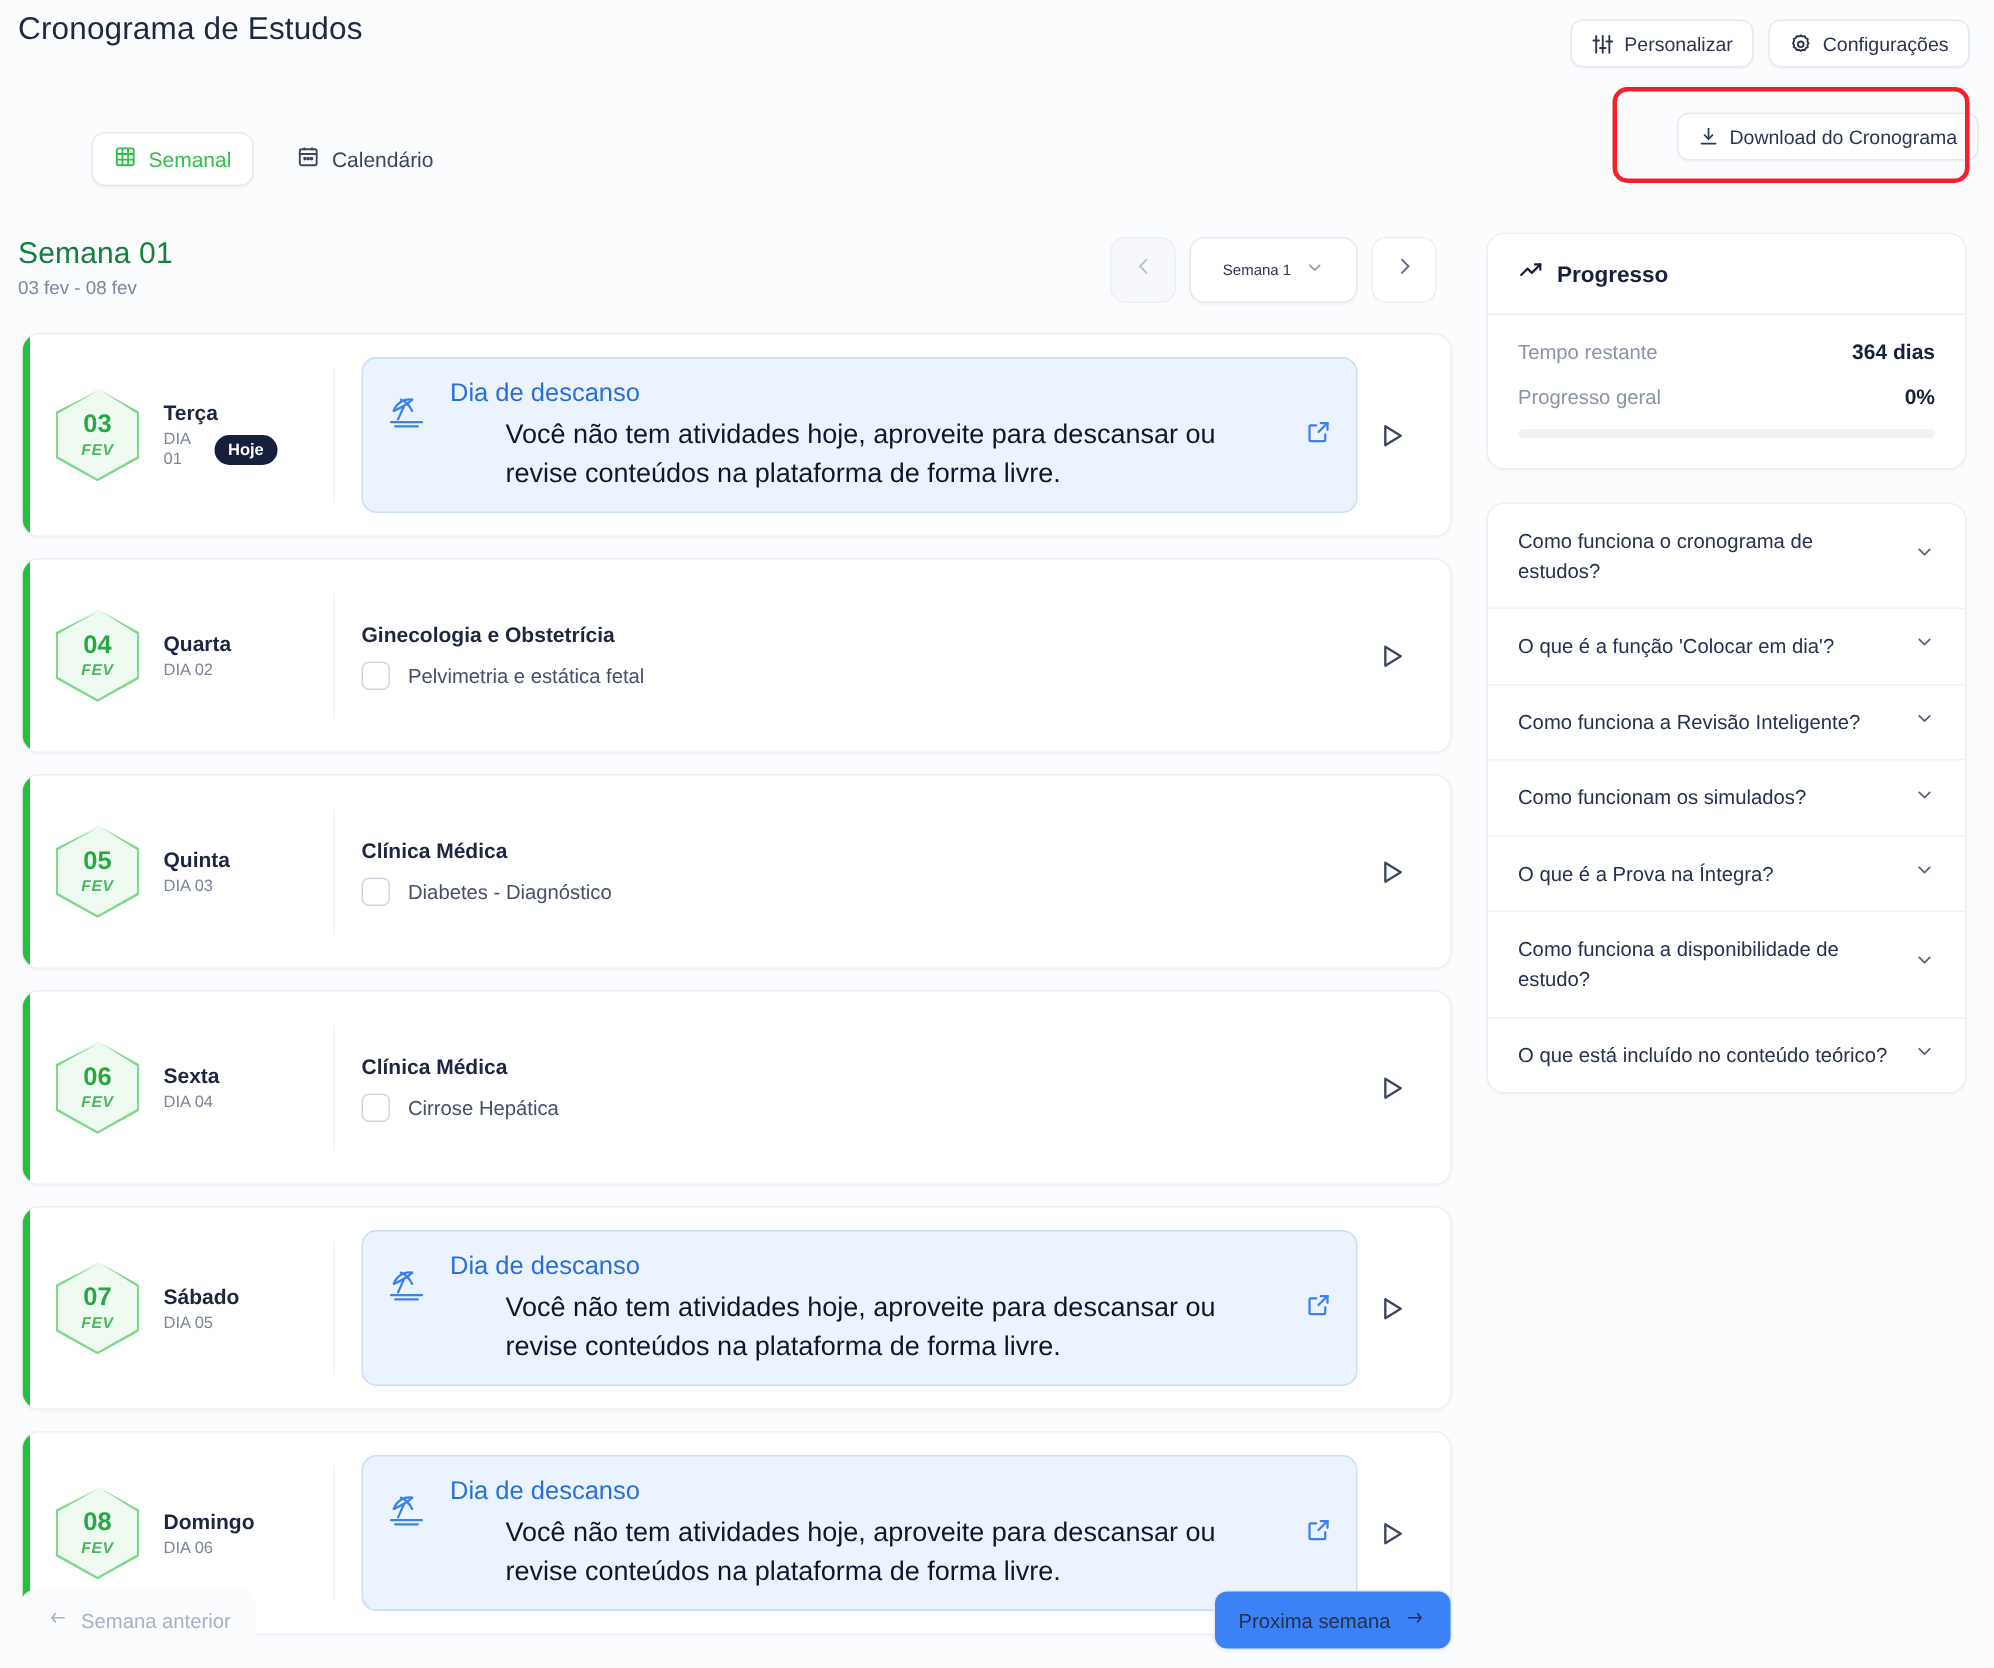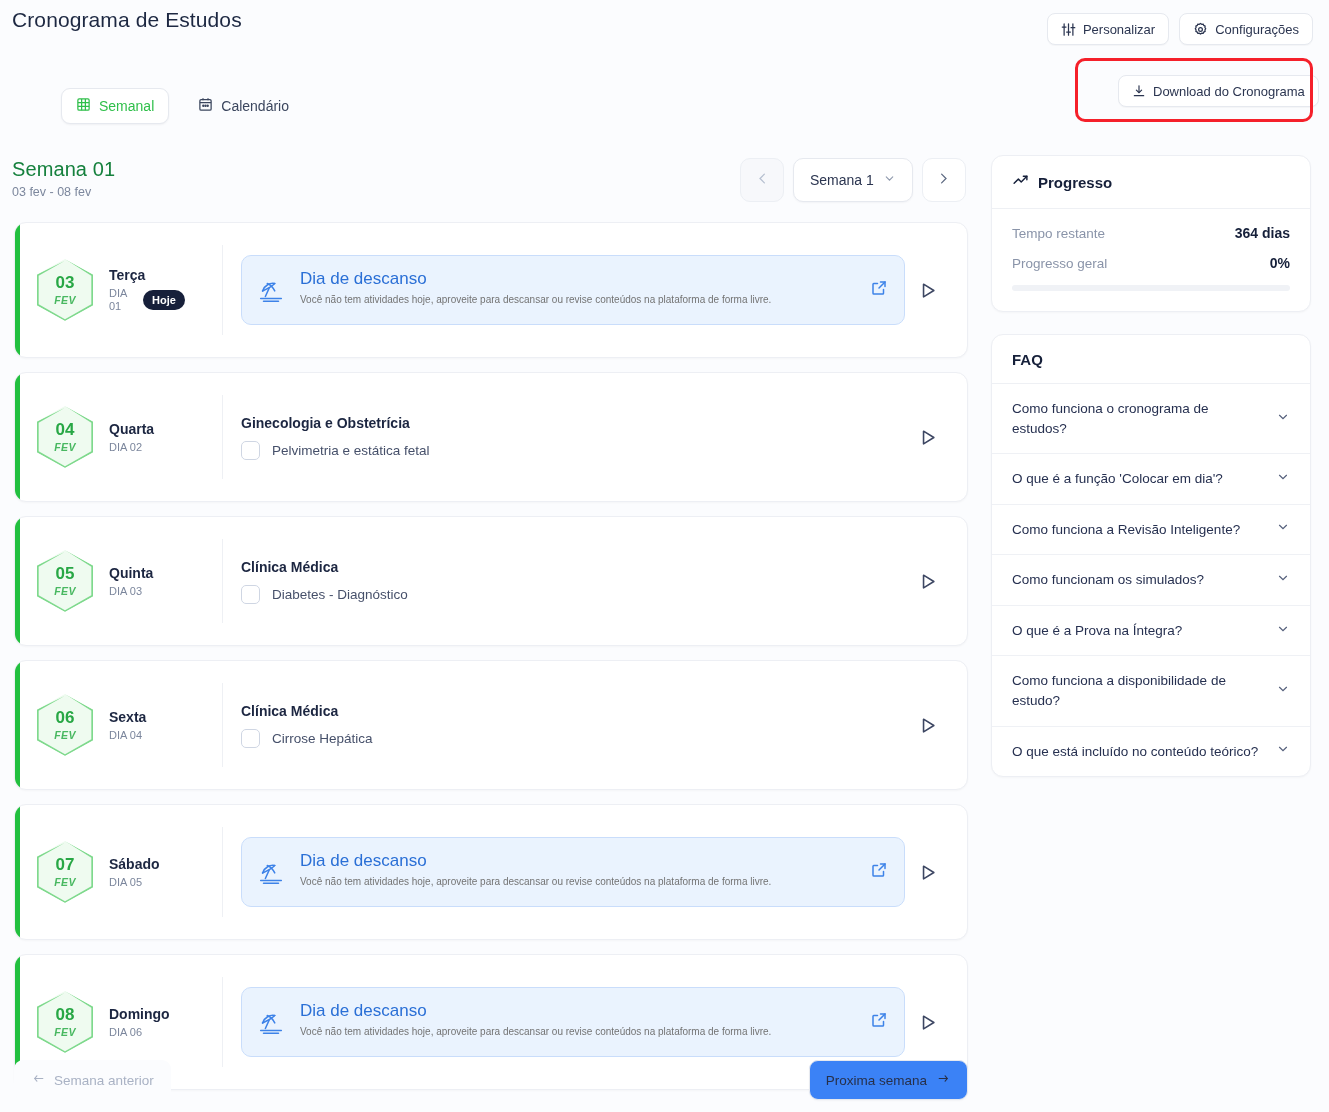--- a/index.html
+++ b/index.html
@@ -57,21 +57,21 @@
   .week-nav { position: absolute; left: 740px; top: 158px; display: flex; gap: 9px; align-items: center; }
   .nav-sq {
     width: 44px; height: 44px; border-radius: 10px; background: #f7f8fb;
     border: 1px solid #eceff4; display: flex; align-items: center; justify-content: center;
     color: #b7c0d0; cursor: pointer;
   }
   .nav-sel {
     height: 44px; min-width: 112px; padding: 0 16px; border-radius: 10px;
     background: #ffffff; border: 1px solid #e6e9ef;
     display: flex; align-items: center; justify-content: center; gap: 9px;
-    font-size: 14px; color: #2b3550; cursor: pointer;
+    font-size: 10px; color: #2b3550; cursor: pointer;
     box-shadow: 0 1px 2px rgba(16,24,40,.04);
   }
 
   
   .day-list { position: absolute; left: 14px; top: 222px; width: 954px; }
   .day-card {
     position: relative; background: #ffffff;
     border: 1px solid #edeff4; border-radius: 12px;
     margin-bottom: 14px; overflow: hidden;
     box-shadow: 0 1px 2px rgba(16,24,40,.03);
@@ -118,21 +118,21 @@
 
   
   .rest-box {
     flex: 1; background: #eaf3fe; border: 1px solid #c9ddfb; border-radius: 10px;
     padding: 13px 14px 13px 14px; display: flex; align-items: flex-start; gap: 14px;
     min-height: 70px;
   }
   .rest-ill { flex: 0 0 30px; margin-top: 6px; }
   .rest-text { flex: 1; }
   .rest-title { font-size: 17px; color: #2a6fd6; font-weight: 400; margin-bottom: 4px; }
-  .rest-desc { font-size: 10px; color: #737373; line-height: 1.45; max-width: 560px; }
+  .rest-desc { font-size: 18px; color: #0f172a; line-height: 1.45; max-width: 560px; margin-left: 37px; }
   .ext-link { flex: 0 0 20px; align-self: center; color: #3d82e8; cursor: pointer; }
 
   
   .task-content { flex: 1; }
   .subject { font-size: 14px; font-weight: 700; color: #1c2641; margin-bottom: 10px; }
   .topic-row { display: flex; align-items: center; gap: 12px; }
   .checkbox {
     width: 19px; height: 19px; border: 1.5px solid #cfd6e3; border-radius: 5px;
     background: #fff; cursor: pointer; flex: 0 0 19px;
   }
@@ -563,23 +563,20 @@
           <span class="prog-label">Progresso geral</span>
           <span class="prog-value">0%</span>
         </div>
         <div class="prog-bar">
           <div class="prog-fill" id="progFill" style="width: 0%;"></div>
         </div>
       </div>
     </div>
 
     <div class="card faq-card">
-      <div class="card-head">
-        <span class="faq-title">FAQ</span>
-      </div>
 
       <div class="faq-item">
         <span class="faq-q">Como funciona o cronograma de estudos?</span>
         <span class="chev">
           <svg width="14" height="14" viewBox="0 0 24 24" fill="none" stroke="#55607c" stroke-width="2" stroke-linecap="round">
               <polyline points="6 9 12 15 18 9"></polyline>
             </svg>
         </span>
       </div>
       <div class="faq-item">

